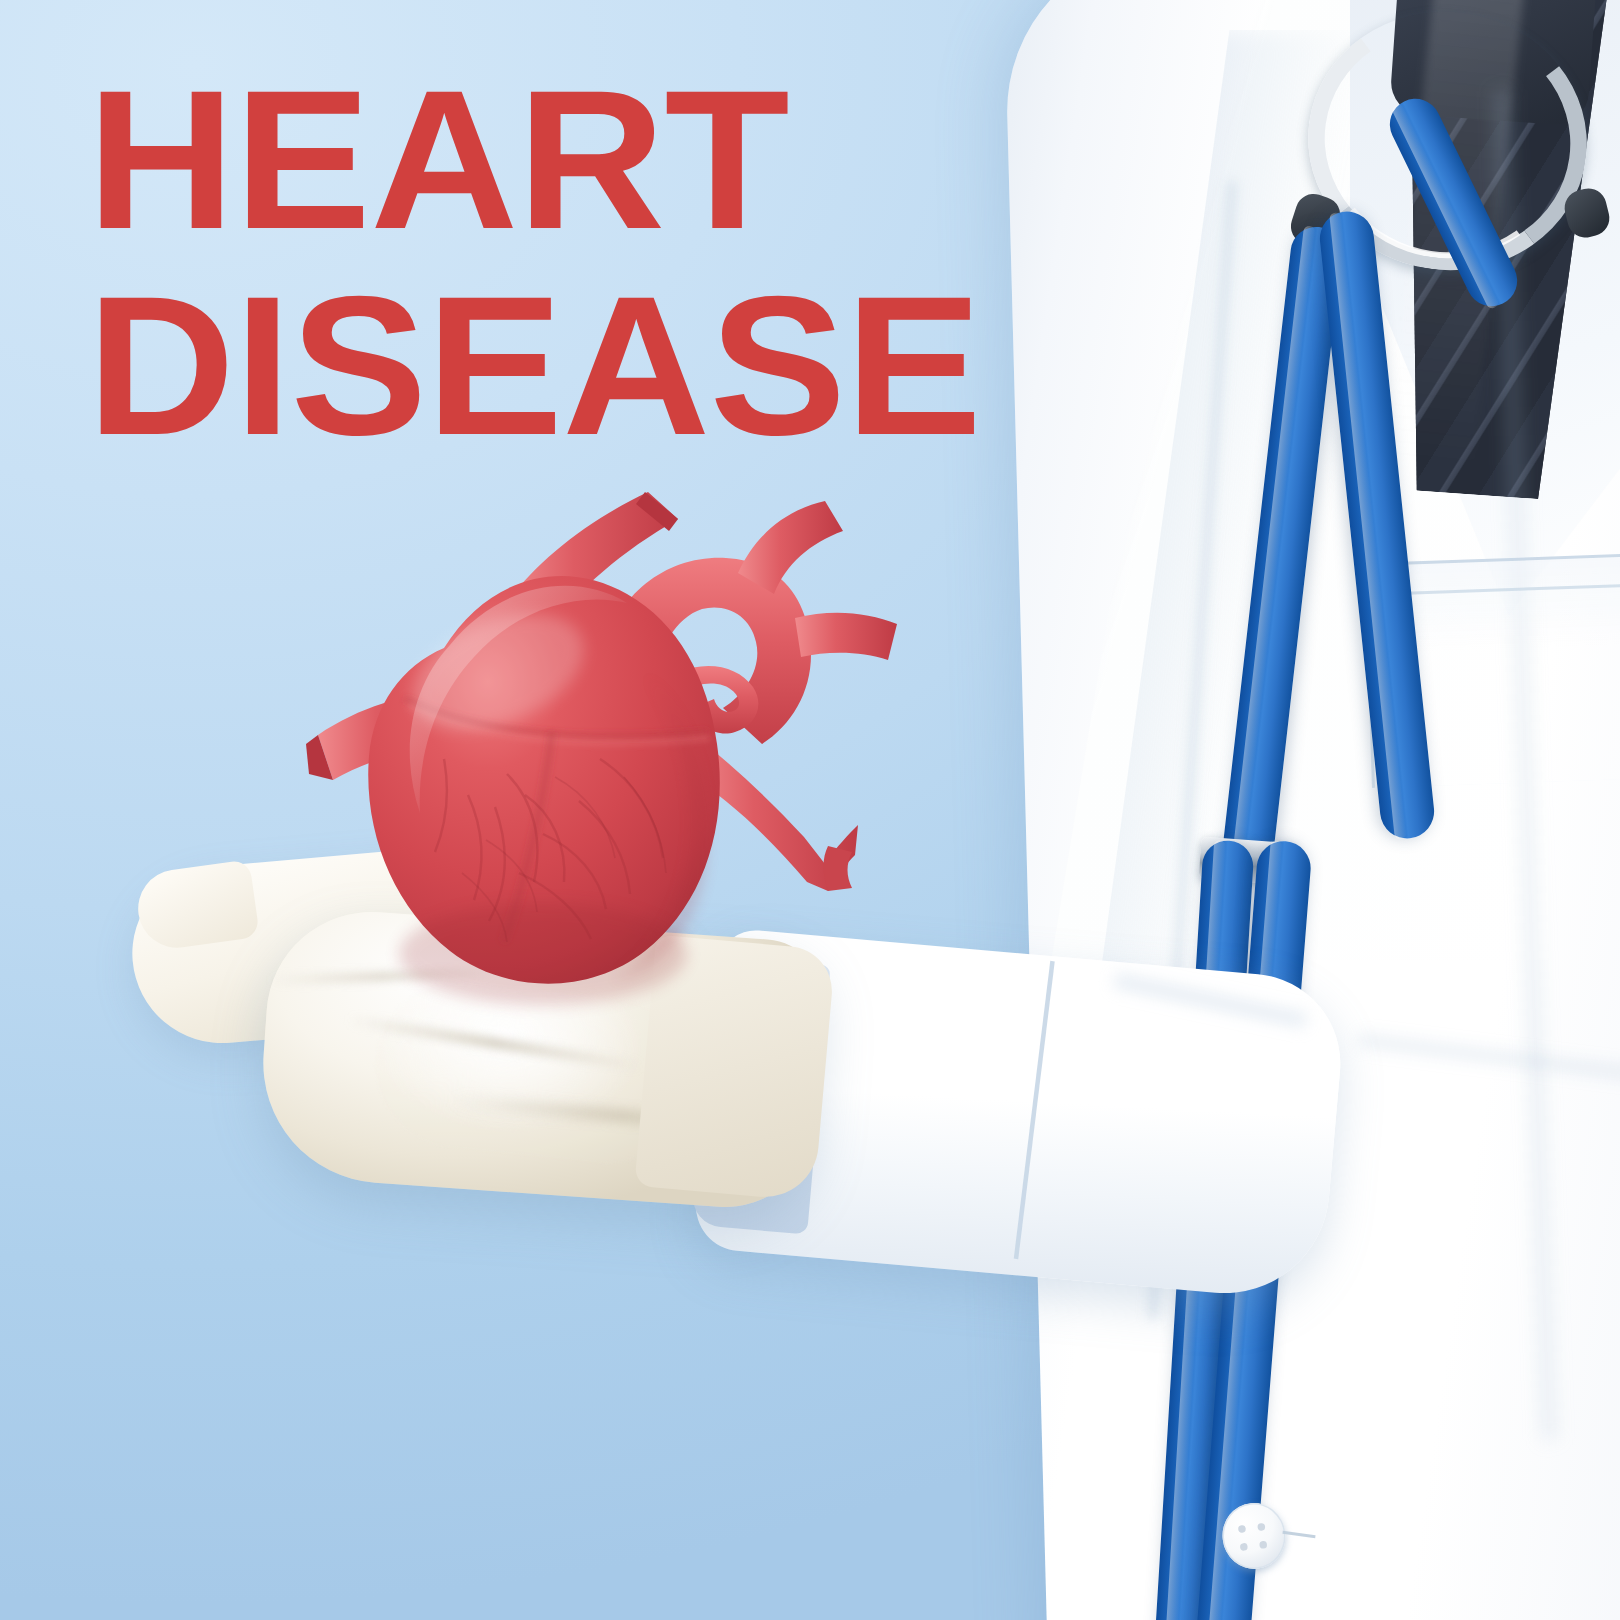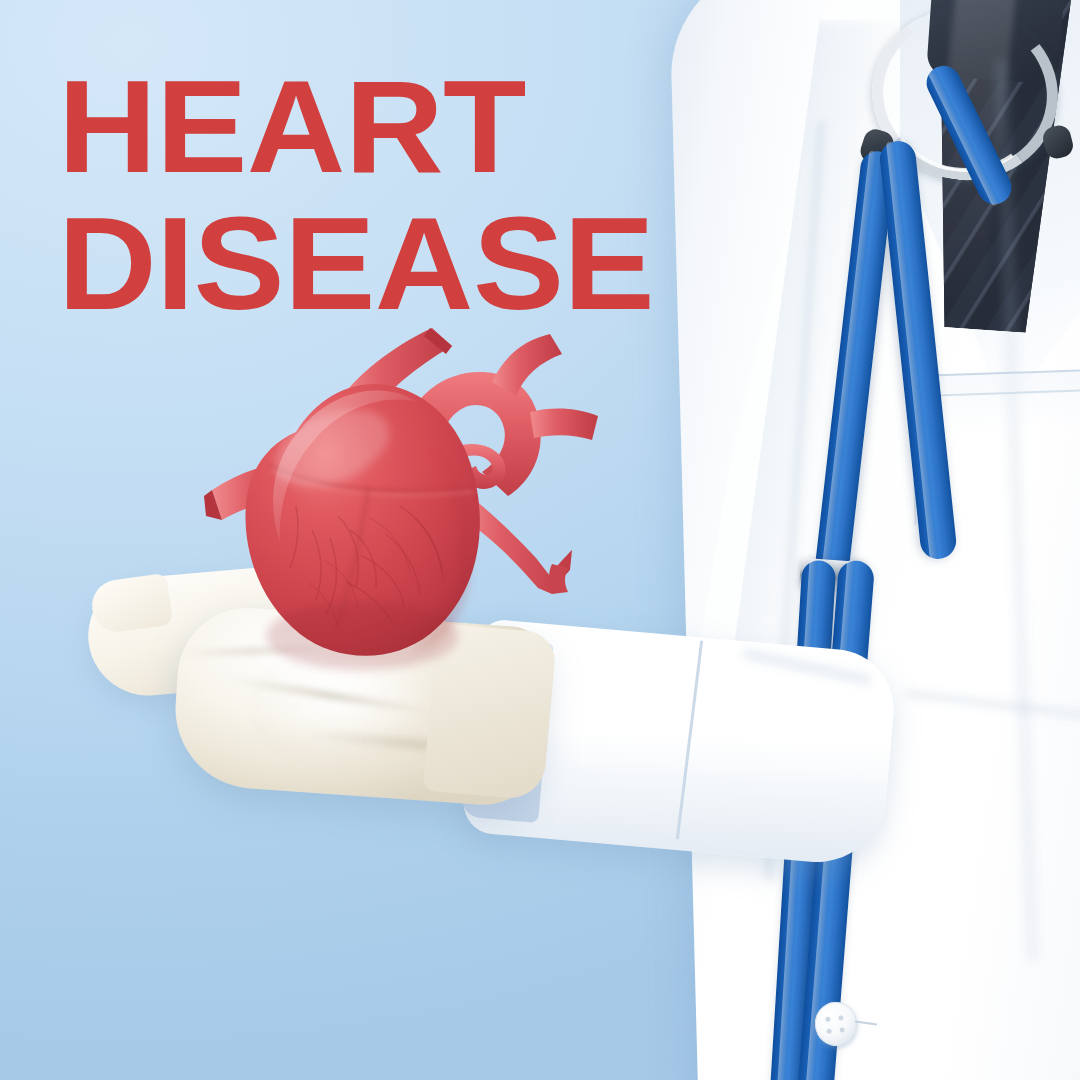--- a/index.html
+++ b/index.html
@@ -10,21 +10,21 @@
     position:relative;
     width:1080px;height:1080px;
     overflow:hidden;
     font-family:"Liberation Sans","DejaVu Sans",sans-serif;
     background:
       radial-gradient(120% 95% at 12% 4%, #d4e8f8 0%, #c9e1f5 28%, #bcd9f1 55%, #aed0ec 78%, #a6c9e8 100%);
   }
 
   
   .headline{
-    position:absolute;left:58px;top:64px;
+    position:absolute;left:58px;top:44px;
     z-index:60;
     line-height:0.95;
     letter-spacing:-0.5px;
     font-weight:700;
     font-size:132px;
     color:#d1403e;
     text-transform:uppercase;
     user-select:none;
     font-family:"Liberation Sans","DejaVu Sans",sans-serif;
   }

